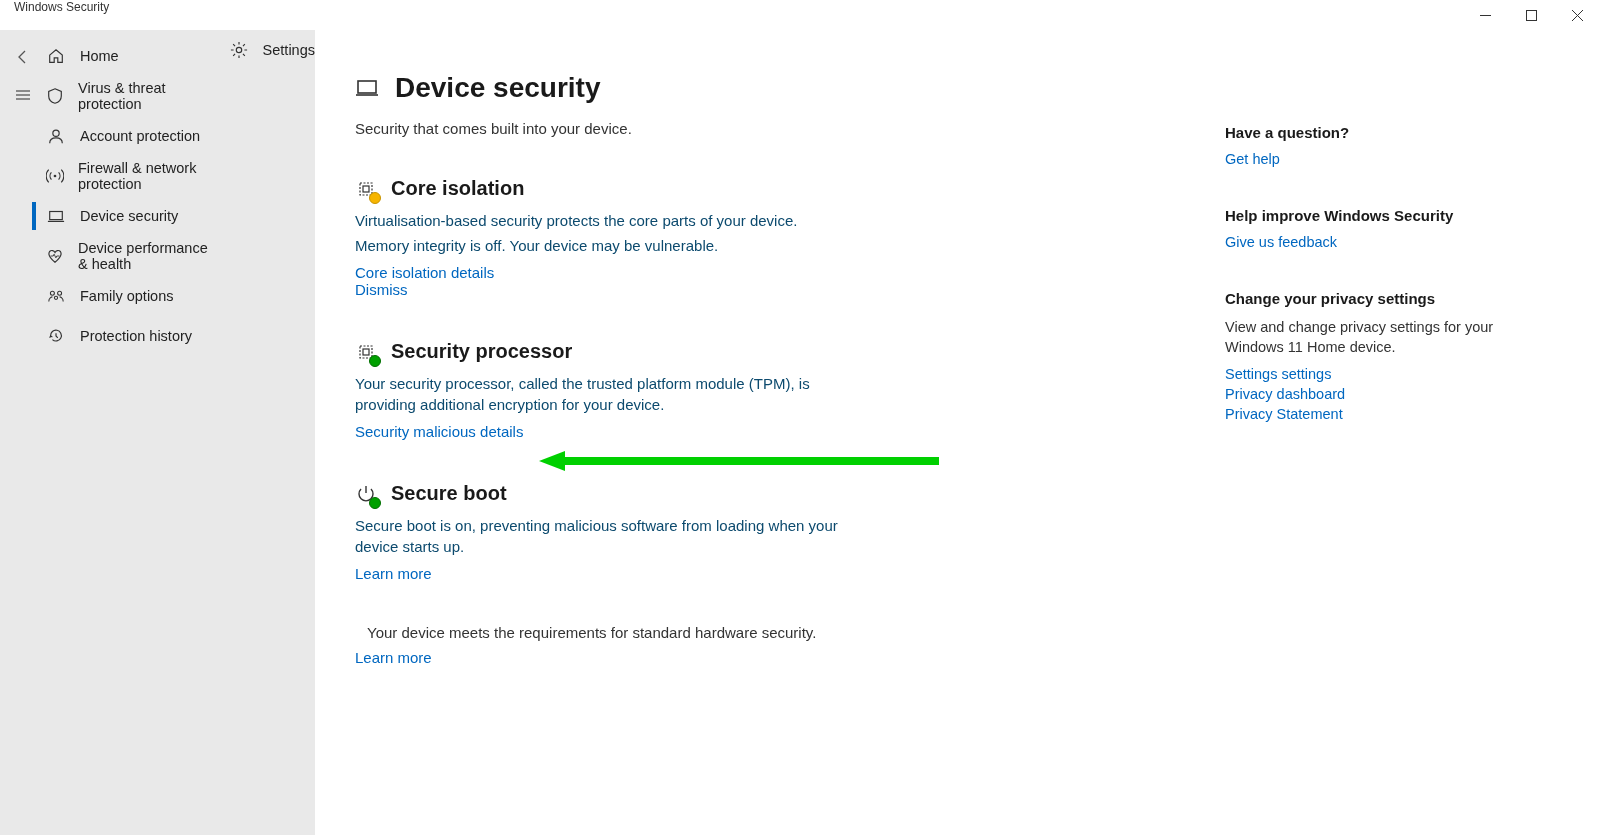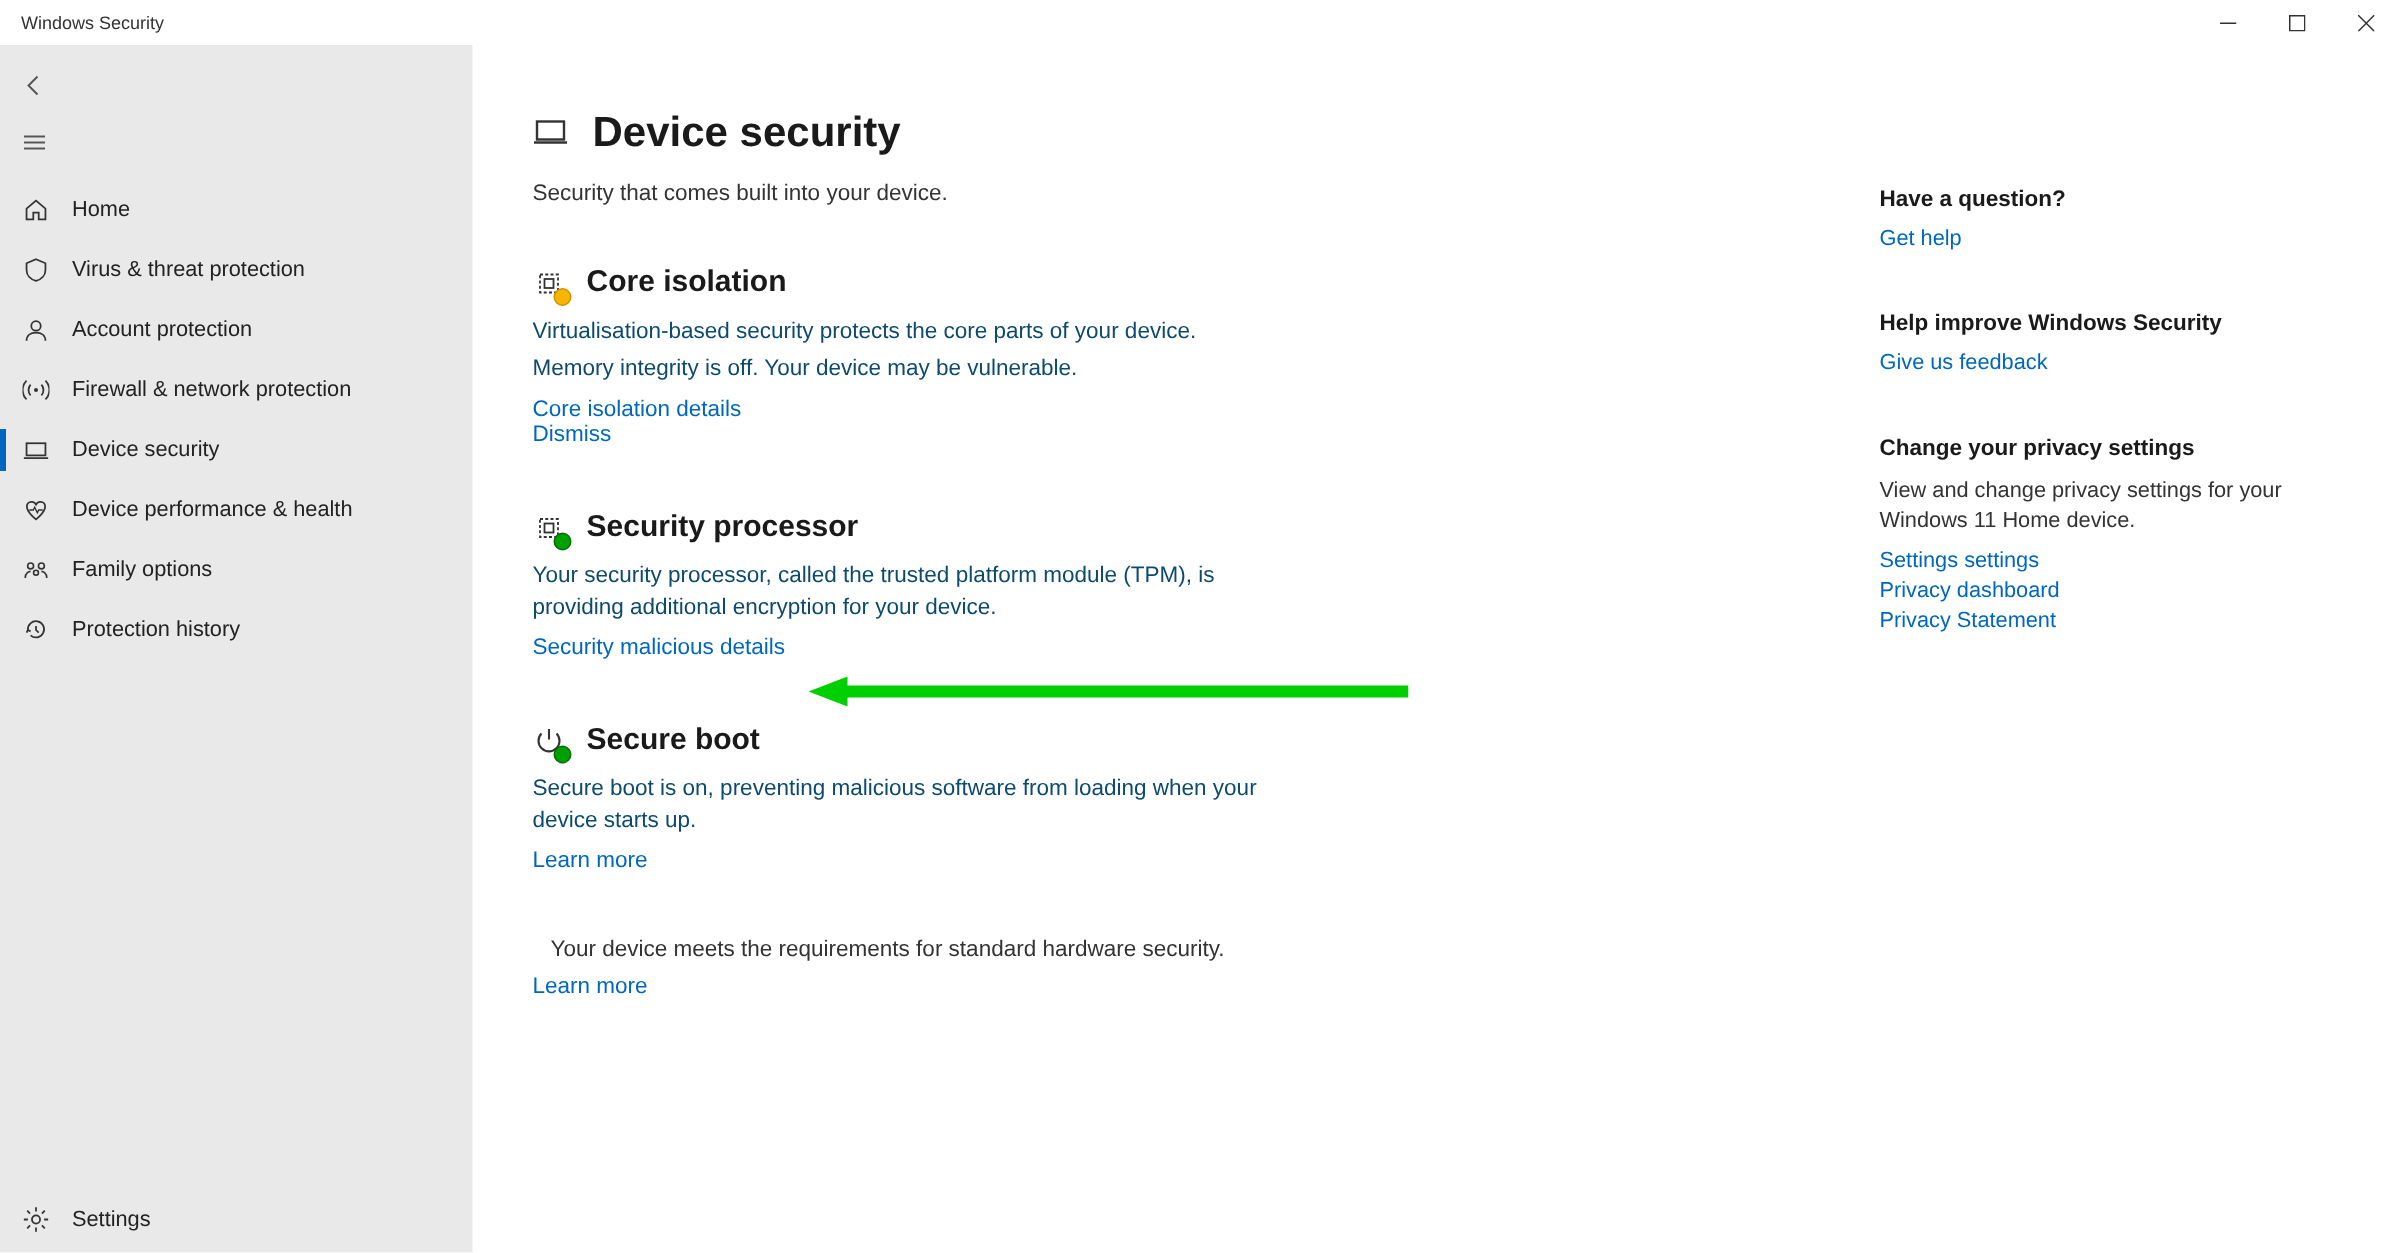--- a/index.html
+++ b/index.html
@@ -10,21 +10,20 @@
   background: #fff;
   width: 1600px;
   height: 835px;
   overflow: hidden;
   display: flex;
   flex-direction: column;
 }
 .titlebar {
   height: 30px;
   display: flex;
-  align-items: center;
   justify-content: space-between;
   padding: 0 0 0 14px;
   font-size: 12px;
   color: #333;
 }
 .titlebar .window-controls {
   display: flex;
   gap: 0;
 }
 .titlebar .window-controls div {
@@ -38,21 +37,20 @@
 }
 .app-body {
   flex: 1;
   display: flex;
   min-height: 0;
 }
 .sidebar {
   width: 315px;
   background: #e9e9e9;
   display: flex;
-  flex-direction: column;
 }
 .sidebar-top {
   padding: 8px 0 0 0;
 }
 .icon-row {
   height: 38px;
   display: flex;
   align-items: center;
   padding-left: 14px;
 }
@@ -152,21 +150,21 @@
   cursor: pointer;
 }
 .link + .link { margin-top: 0; }
 .footer-text {
   font-size: 15px;
   color: #333;
   margin-top: 42px;
   margin-left: 12px;
 }
 .aside {
-  margin-left: 88px;
+  margin-left: 60px;
   padding-top: 52px;
   width: 280px;
 }
 .aside-block { margin-bottom: 40px; }
 .aside-block h3 {
   font-size: 15px;
   font-weight: 600;
   margin-bottom: 10px;
 }
 .aside-block p {

